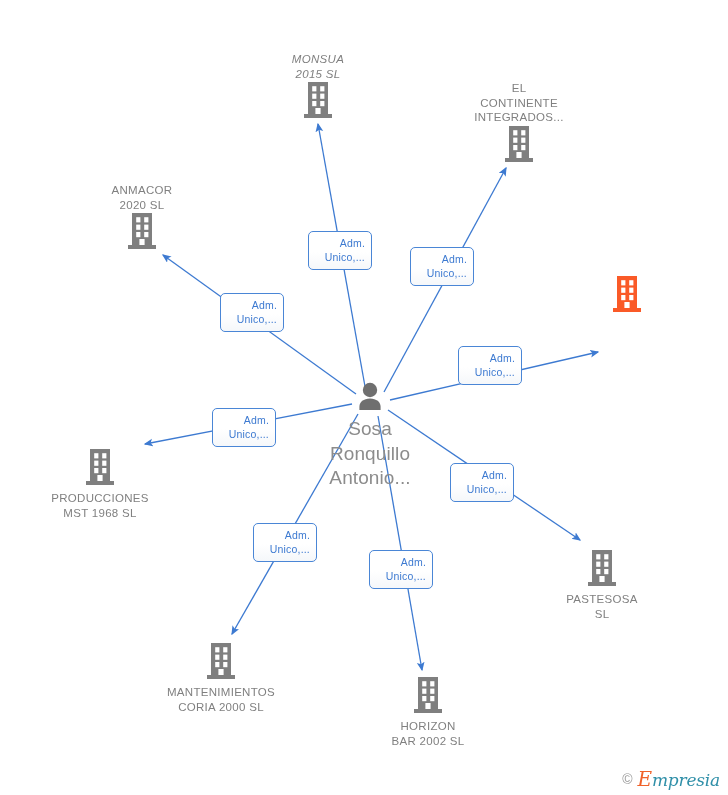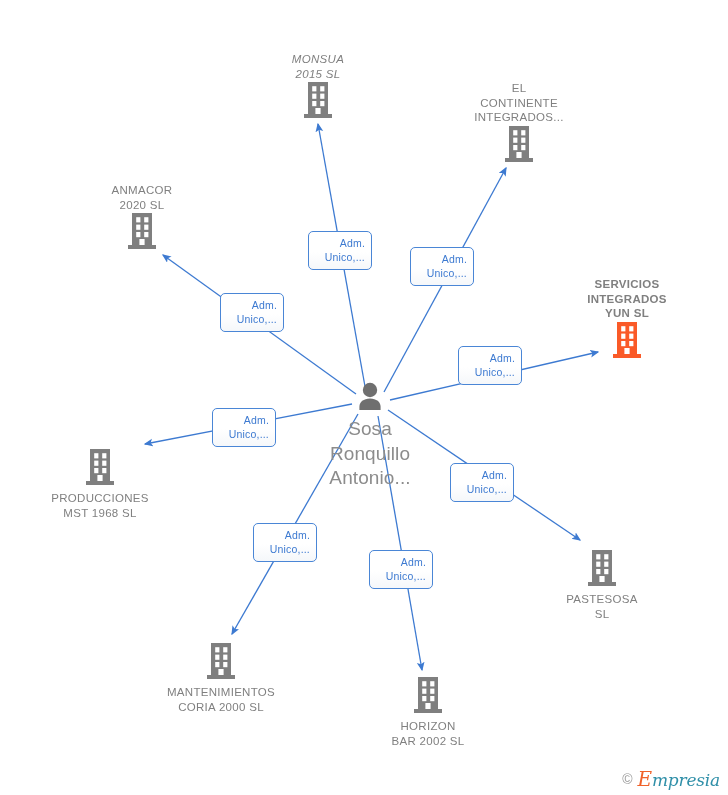--- a/index.html
+++ b/index.html
@@ -159,23 +159,20 @@
             <rect x="17.2" y="5.2" width="4.2" height="5.2" fill="#ffffff"></rect>
             <rect x="9.2" y="12.6" width="4.2" height="5.2" fill="#ffffff"></rect>
             <rect x="17.2" y="12.6" width="4.2" height="5.2" fill="#ffffff"></rect>
             <rect x="9.2" y="20" width="4.2" height="5.2" fill="#ffffff"></rect>
             <rect x="17.2" y="20" width="4.2" height="5.2" fill="#ffffff"></rect>
             <rect x="12.4" y="27" width="5.2" height="6" fill="#ffffff"></rect>
             <rect x="1" y="33" width="28" height="4" fill="#7f7f7f"></rect>
           </svg></span>
       </div>
       <div class="node above" style="left: 627px; top: 275px;">
-        <div class="node-label highlight">SERVICIOS
-INTEGRADOS
-YUN  SL</div>
         <span class="node-icon"><svg width="30" height="38" viewBox="0 0 30 38">
             <path d="M5 1h20v32H5z" fill="#fa5a28"></path>
             <rect x="9.2" y="5.2" width="4.2" height="5.2" fill="#ffffff"></rect>
             <rect x="17.2" y="5.2" width="4.2" height="5.2" fill="#ffffff"></rect>
             <rect x="9.2" y="12.6" width="4.2" height="5.2" fill="#ffffff"></rect>
             <rect x="17.2" y="12.6" width="4.2" height="5.2" fill="#ffffff"></rect>
             <rect x="9.2" y="20" width="4.2" height="5.2" fill="#ffffff"></rect>
             <rect x="17.2" y="20" width="4.2" height="5.2" fill="#ffffff"></rect>
             <rect x="12.4" y="27" width="5.2" height="6" fill="#ffffff"></rect>
             <rect x="1" y="33" width="28" height="4" fill="#fa5a28"></rect>

